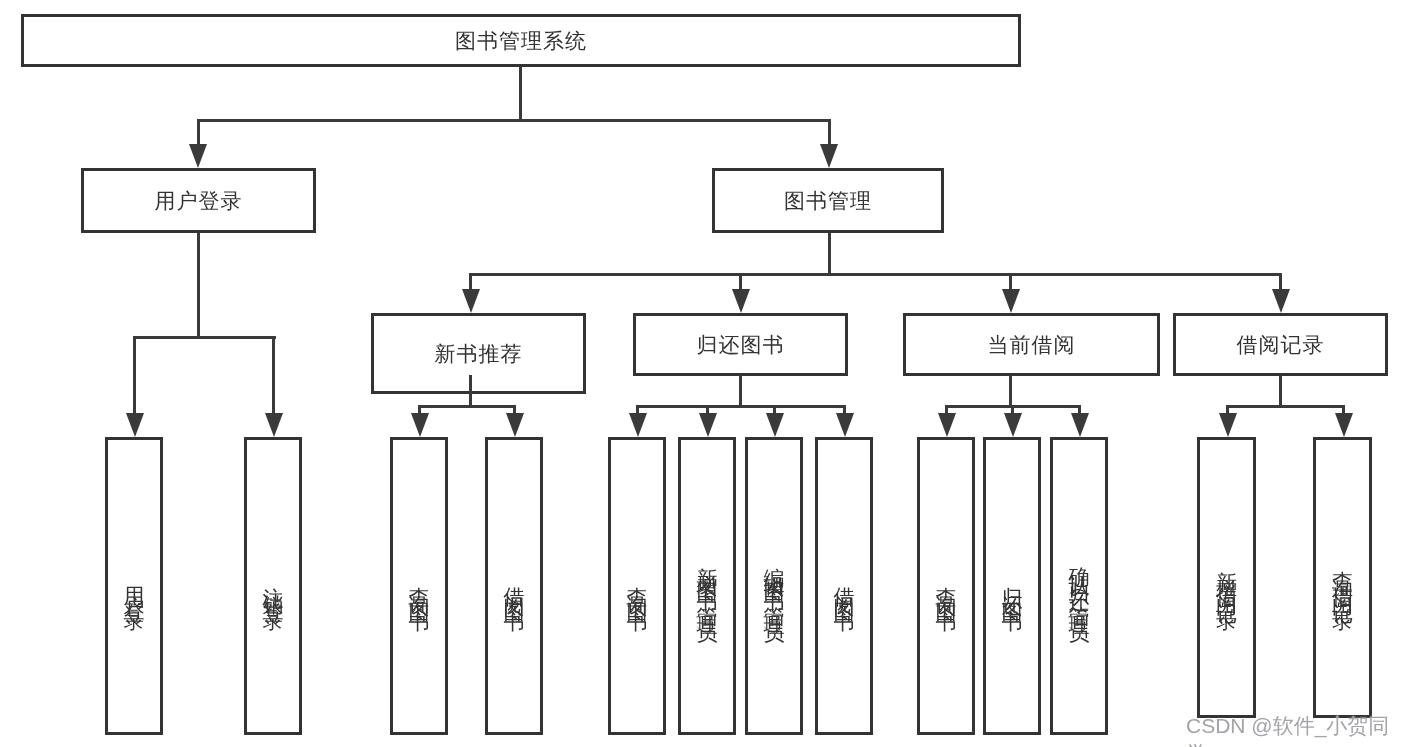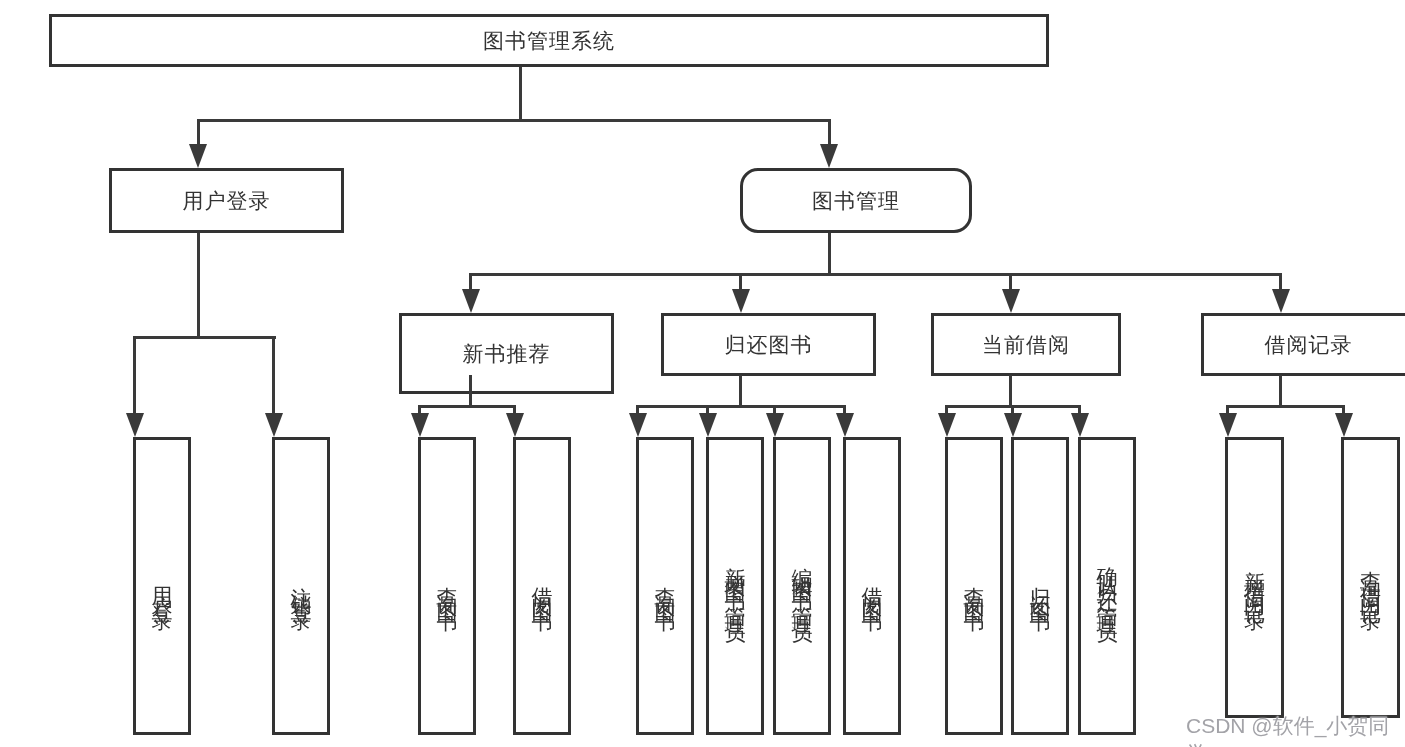--- a/index.html
+++ b/index.html
@@ -4,21 +4,21 @@
 <style>
   html,body { margin:0; padding:0; background:#ffffff; }
   .canvas {
     position:relative; width:1405px; height:747px; background:#ffffff;
     font-family:"Liberation Sans", sans-serif; overflow:hidden;
   }
   .box {
     position:absolute; box-sizing:border-box; background:#ffffff;
     border:3px solid #333333; color:#333333; font-size:21px;
     display:flex; align-items:center; justify-content:center;
-    letter-spacing:1px; white-space:nowrap;margin-left:28px;
+    letter-spacing:1px; white-space:nowrap;
   }
   .vbox {
     writing-mode:vertical-rl; text-orientation:mixed;
     letter-spacing:8px; white-space:normal;
   }
   .hline { position:absolute; height:3px; background:#3a3a3a; }
   .vline { position:absolute; width:3px;  background:#3a3a3a; }
   .arrow {
     position:absolute; width:0; height:0;
     border-left:9px solid transparent; border-right:9px solid transparent;
@@ -38,21 +38,21 @@
   <div class="box" style="left:21px; top:14px; width:1000px; height:53px;">图书管理系统</div>
 
   <div class="vline" style="left:519px; top:67px;  height:54px;"></div>
   <div class="hline" style="left:197px; top:119px; width:634px;"></div>
   <div class="vline" style="left:197px; top:119px; height:28px;"></div>
   <div class="arrow" style="left:189px; top:144px;"></div>
   <div class="vline" style="left:828px; top:119px; height:28px;"></div>
   <div class="arrow" style="left:820px; top:144px;"></div>
 
   <div class="box" style="left:81px;  top:168px; width:235px; height:65px;">用户登录</div>
-  <div class="box" style="left:712px; top:168px; width:232px; height:65px;border-radius:18px;">图书管理</div>
+  <div class="box" style="left:712px; top:168px; width:232px; height:65px;">图书管理</div>
 
   <div class="vline" style="left:197px; top:233px; height:105px;"></div>
   <div class="hline" style="left:133px; top:336px; width:143px;"></div>
   <div class="vline" style="left:133px; top:336px; height:83px;"></div>
   <div class="arrow" style="left:126px; top:413px;"></div>
   <div class="vline" style="left:272px; top:336px; height:83px;"></div>
   <div class="arrow" style="left:265px; top:413px;"></div>
 
   <div class="vline" style="left:828px; top:233px; height:42px;"></div>
   <div class="hline" style="left:469px; top:273px; width:813px;"></div>
@@ -60,21 +60,21 @@
   <div class="arrow" style="left:462px;  top:289px;"></div>
   <div class="vline" style="left:739px;  top:273px; height:20px;"></div>
   <div class="arrow" style="left:732px;  top:289px;"></div>
   <div class="vline" style="left:1009px; top:273px; height:20px;"></div>
   <div class="arrow" style="left:1002px; top:289px;"></div>
   <div class="vline" style="left:1279px; top:273px; height:20px;"></div>
   <div class="arrow" style="left:1272px; top:289px;"></div>
 
   <div class="box" style="left:371px;  top:313px; width:215px; height:81px;">新书推荐</div>
   <div class="box" style="left:633px;  top:313px; width:215px; height:63px;">归还图书</div>
-  <div class="box" style="left:903px;  top:313px; width:190px; height:63px;">当前借阅</div>
+  <div class="box" style="left:903px;  top:313px; width:257px; height:63px;">当前借阅</div>
   <div class="box" style="left:1173px; top:313px; width:215px; height:63px;">借阅记录</div>
 
   <div class="vline" style="left:469px; top:375px; height:33px;"></div>
   <div class="hline" style="left:418px; top:405px; width:98px;"></div>
   <div class="vline" style="left:418px; top:405px; height:12px;"></div>
   <div class="arrow" style="left:411px; top:413px;"></div>
   <div class="vline" style="left:513px; top:405px; height:12px;"></div>
   <div class="arrow" style="left:506px; top:413px;"></div>
 
   <div class="vline" style="left:739px; top:375px; height:33px;"></div>

